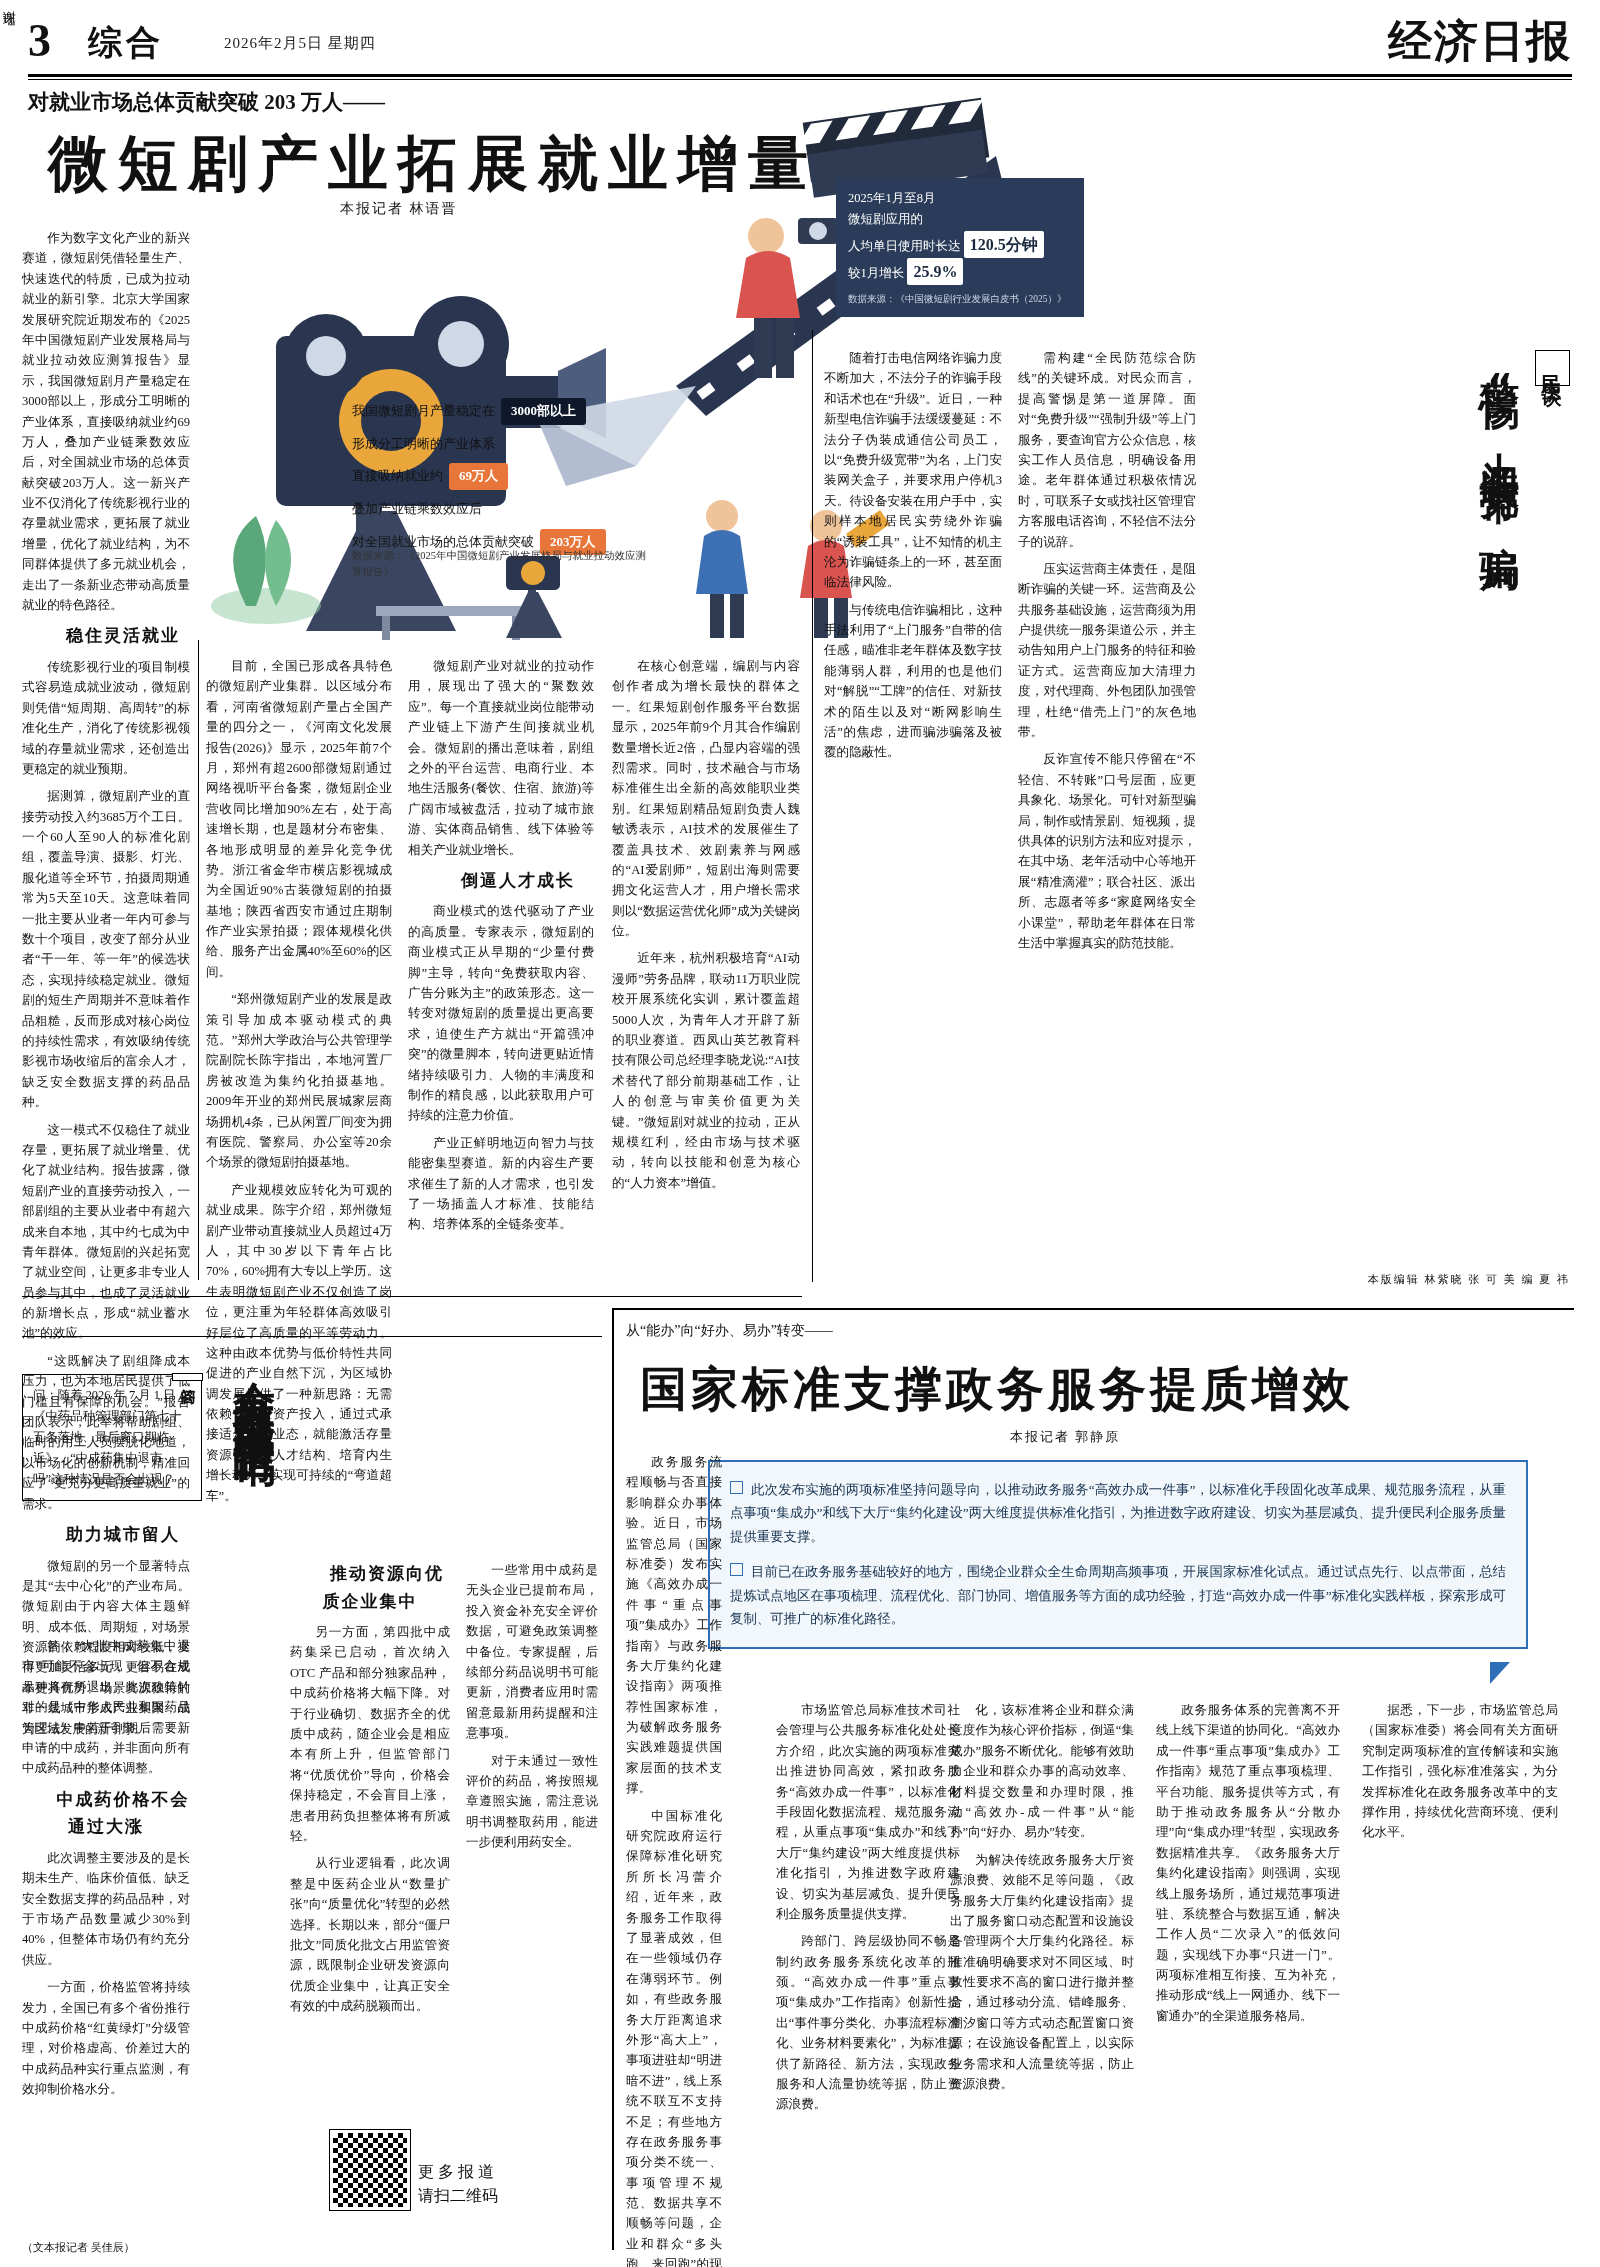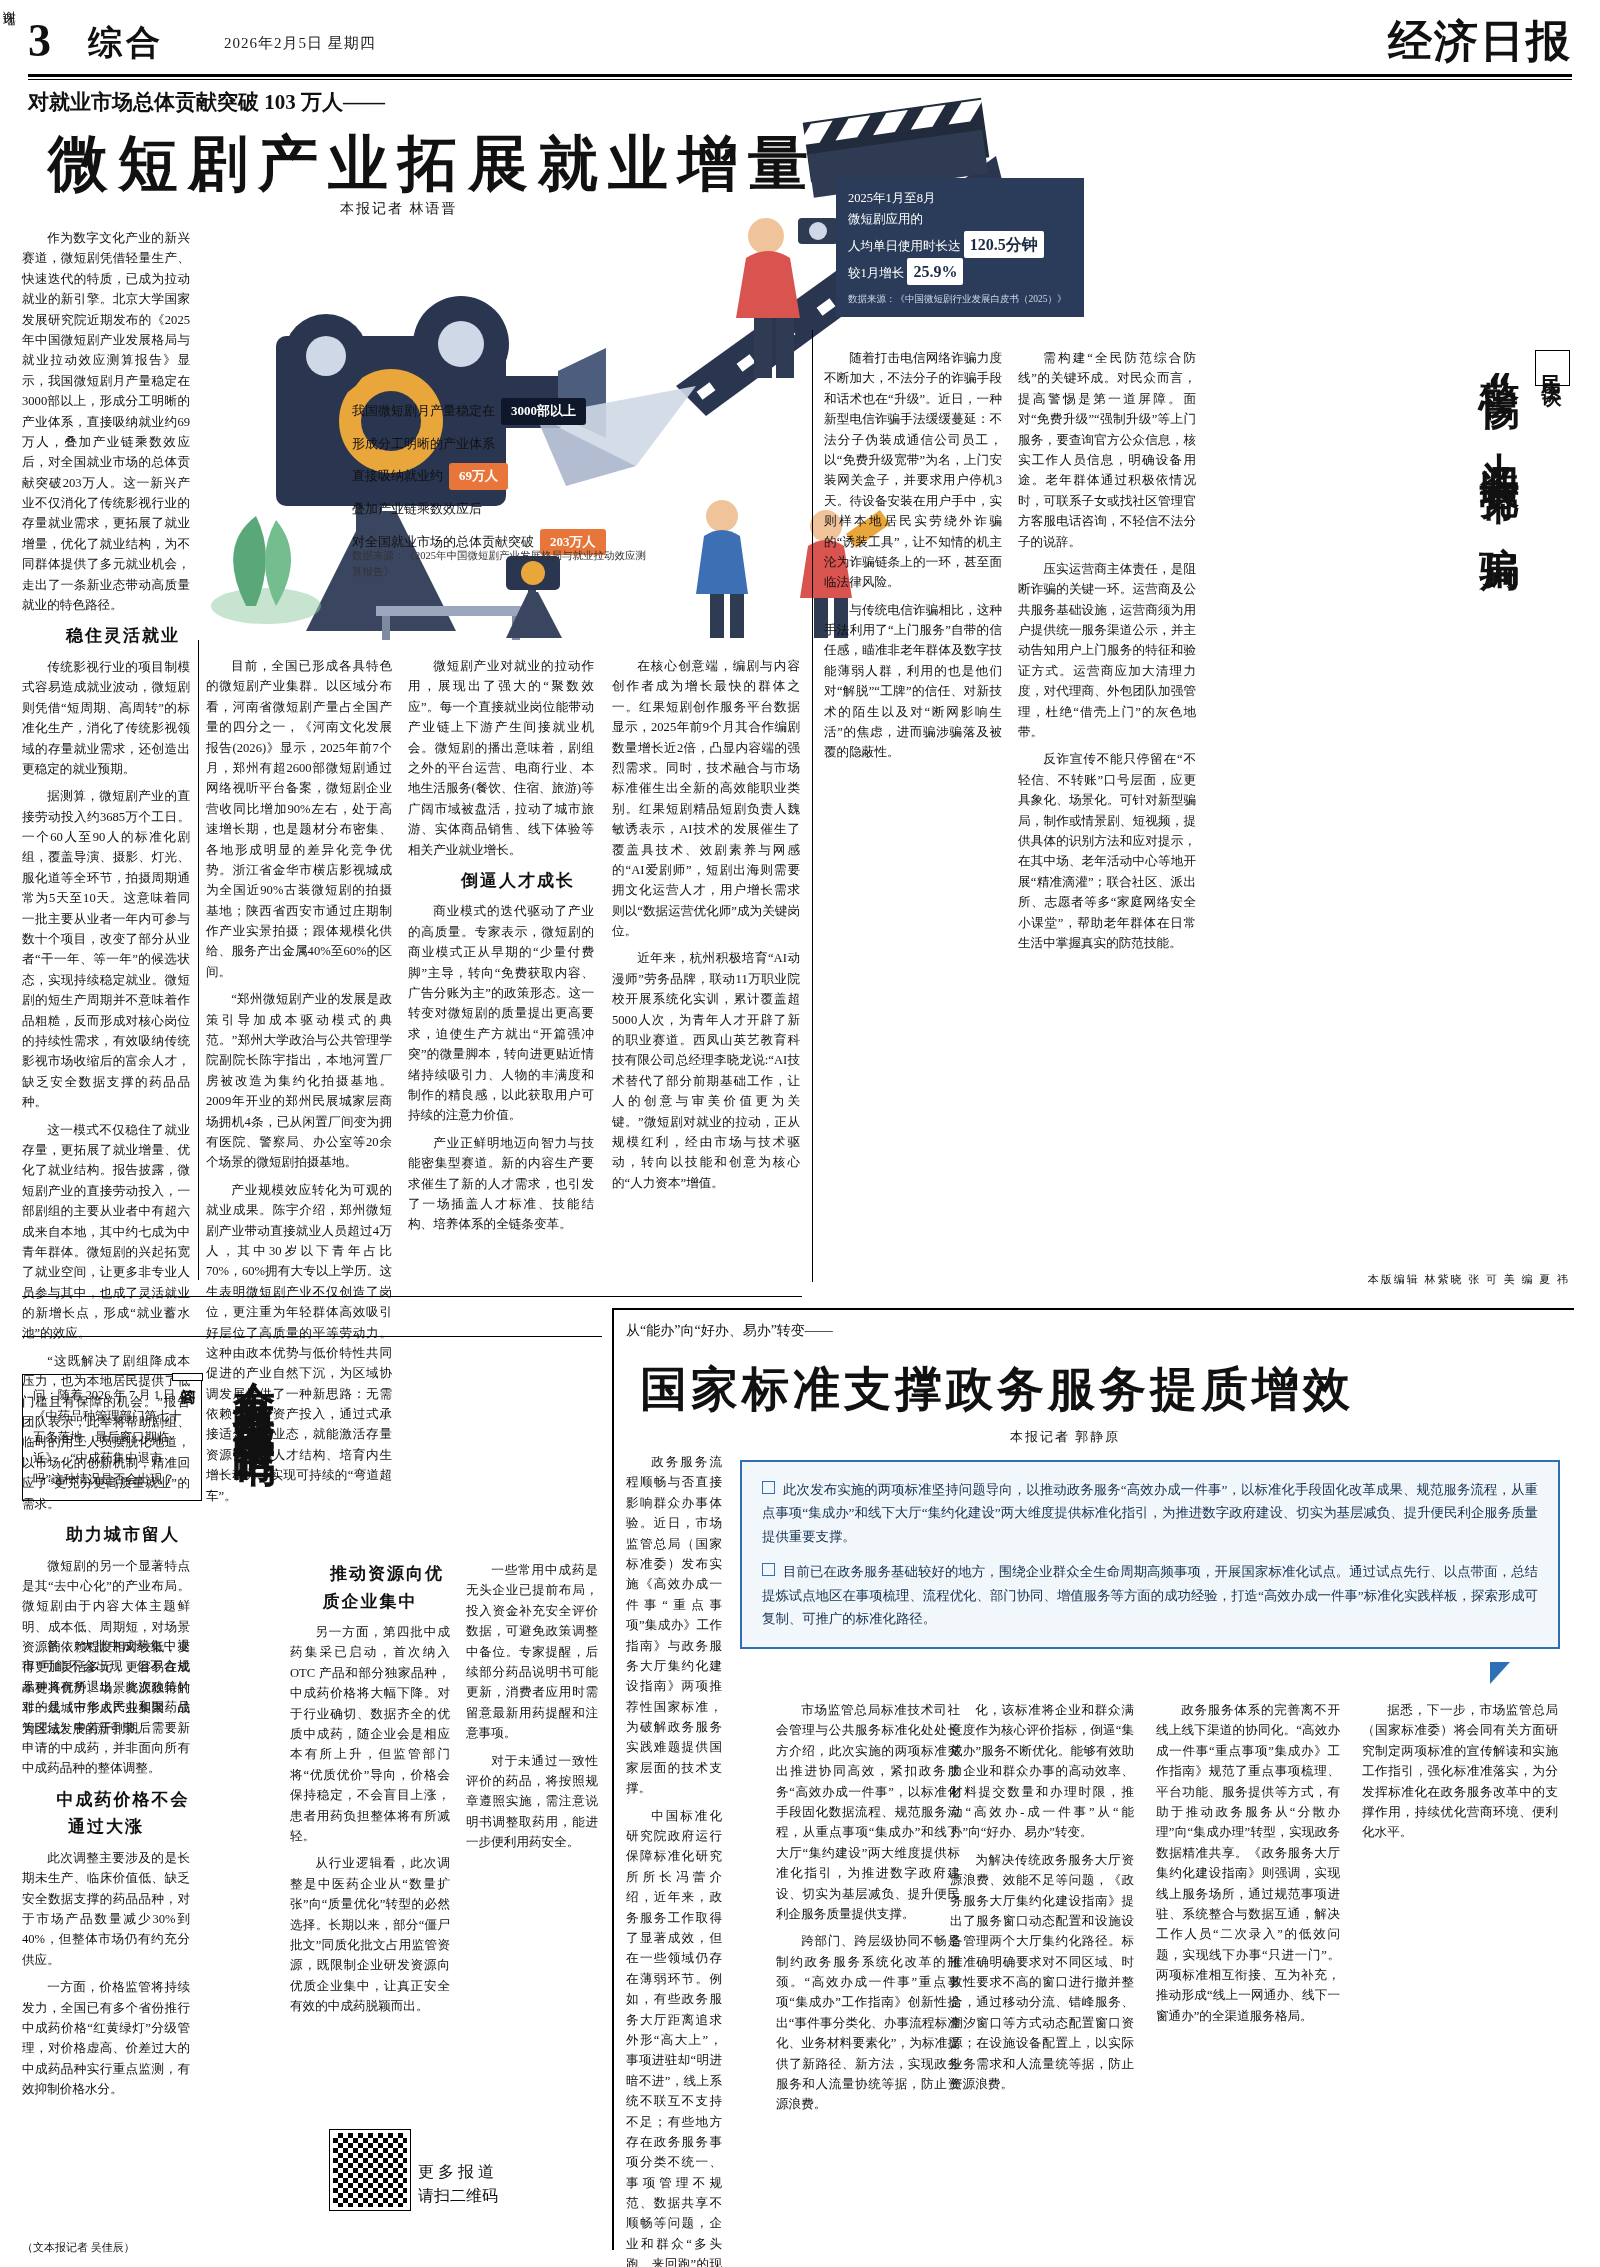--- a/index.html
+++ b/index.html
@@ -44,21 +44,21 @@
   .vhead{right:72px;top:350px;font-size:40px;font-weight:bold;letter-spacing:8px;font-family:"DejaVu Sans",sans-serif;}
   .vauthor{right:134px;top:860px;font-size:13px;writing-mode:vertical-rl;text-orientation:upright;letter-spacing:2px;}
 
   .editline{position:absolute;right:30px;top:1272px;font-size:11px;letter-spacing:2px;}
 
   
   .br-box{position:absolute;left:612px;top:1308px;width:960px;height:940px;border-top:2px solid #000;border-left:2px solid #000;}
   .br-kicker{position:absolute;left:626px;top:1322px;font-size:14px;font-weight:normal;}
   .br-head{position:absolute;left:640px;top:1358px;font-size:47px;font-weight:bold;letter-spacing:4px;font-family:"DejaVu Sans",sans-serif;}
   .br-byline{position:absolute;left:1010px;top:1428px;font-size:13px;letter-spacing:2px;}
-  .callout{position:absolute;left:740px;top:1460px;width:820px;border:2px solid #2e6fb7;background:#f2f7fc;padding:16px 20px;box-sizing:border-box;font-size:13.4px;line-height:1.75;color:#14304f;text-align:justify;}
+  .callout{position:absolute;left:708px;top:1460px;width:820px;border:2px solid #2e6fb7;background:#f2f7fc;padding:16px 20px;box-sizing:border-box;font-size:13.4px;line-height:1.75;color:#14304f;text-align:justify;}
   .callout p{margin:0 0 12px 0;text-indent:0;}
   .callout p:last-child{margin-bottom:0;}
   .cbox{display:inline-block;width:11px;height:11px;border:1.5px solid #2e6fb7;margin-right:8px;}
   .ctail{position:absolute;left:1490px;top:1662px;width:0;height:0;border-left:20px solid #2e6fb7;border-bottom:22px solid transparent;}
 
   
   .qa{position:absolute;left:22px;top:1374px;width:180px;border:1px solid #000;padding:10px;box-sizing:border-box;font-size:12.4px;line-height:1.7;}
   .qa-tag{position:absolute;right:-2px;top:-2px;font-size:15px;font-weight:bold;border:1px solid #000;padding:3px 2px;writing-mode:vertical-rl;text-orientation:upright;background:#fff;}
   .qcol{position:absolute;left:210px;top:1348px;width:66px;font-size:42px;font-weight:bold;writing-mode:vertical-rl;text-orientation:upright;letter-spacing:6px;line-height:1.05;font-family:"DejaVu Sans",sans-serif;}
   .qr{position:absolute;left:332px;top:1500px;width:74px;height:74px;background:
@@ -77,21 +77,21 @@
 
   <div class="masthead">
     <div class="mast-num">3</div>
     <div class="mast-sec">综合</div>
     <div class="mast-date">2026年2月5日  星期四</div>
     <div class="mast-title">经济日报</div>
     <div class="mast-rule"></div>
     <div class="mast-rule2"></div>
   </div>
 
-  <div class="kicker">对就业市场总体贡献突破 103 万人——</div>
+  <div class="kicker">对就业市场总体贡献突破 203 万人——</div>
   <div class="headline">微短剧产业拓展就业增量</div>
   <div class="byline">本报记者  林语晋</div>
 
   <div class="illu">
     <svg width="800" height="560" viewBox="0 0 800 560" xmlns="http://www.w3.org/2000/svg">
 
       <g>
         <polygon points="470,300 790,70 800,110 500,330" fill="#2a3550"></polygon>
         <g fill="#fff">
           <rect x="492" y="300" width="16" height="10" transform="rotate(-36 500 305)"></rect>

